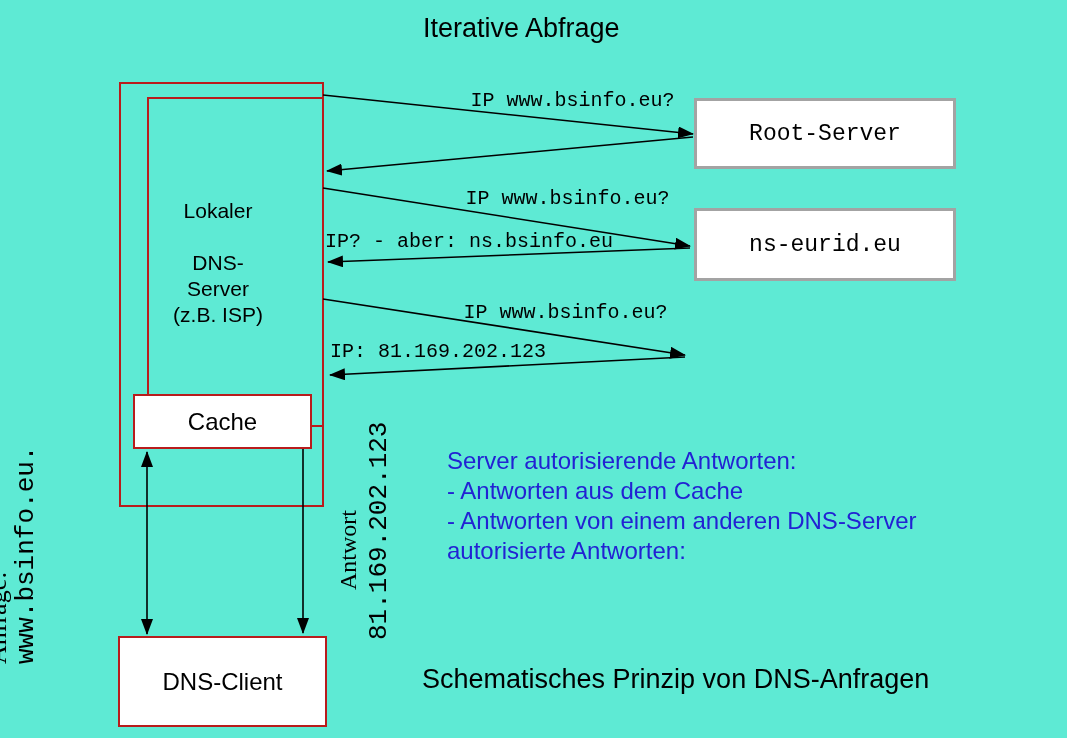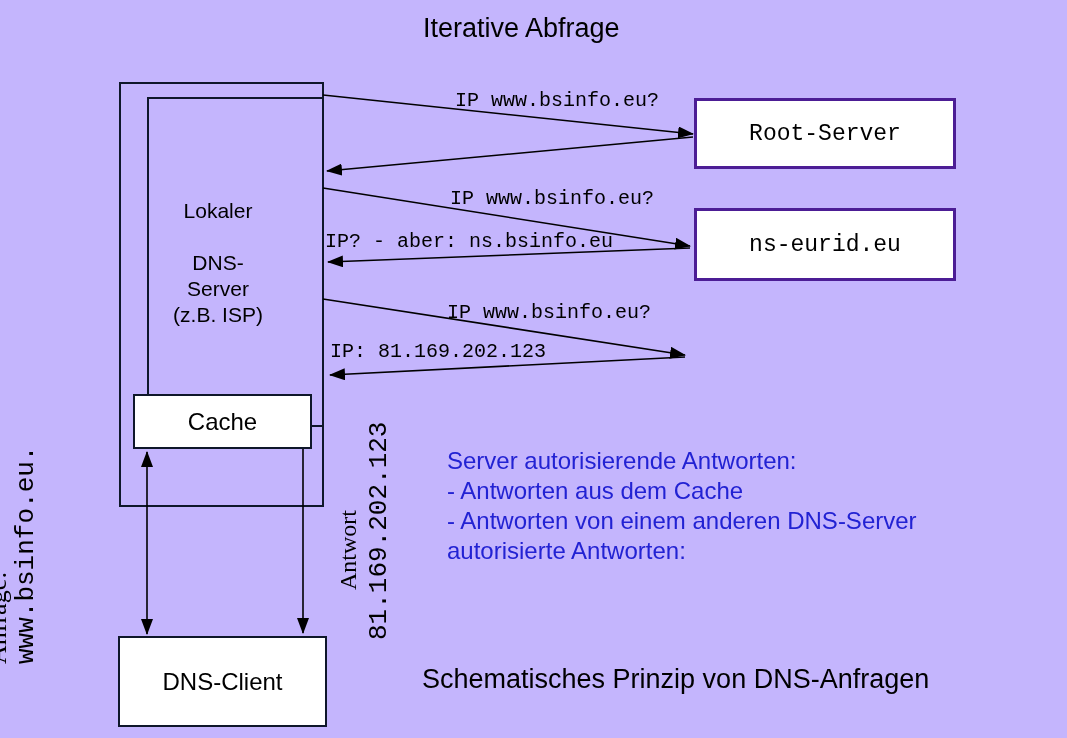--- a/index.html
+++ b/index.html
@@ -1,36 +1,36 @@
 <!DOCTYPE html>
 <html><head>
 <meta charset="utf-8">
 <style>
   html,body{margin:0;padding:0;background:#fff;}
-  .canvas{position:relative;width:1067px;height:738px;background:#c4b5fd;overflow:hidden;
+  .canvas{position:relative;width:1067px;height:738px;background:#5eead4;overflow:hidden;
           font-family:"Liberation Sans",sans-serif;color:#000;text-decoration:underline;}
   .abs{position:absolute;}
   .box{position:absolute;background:#fff;box-sizing:border-box;}
-  .thin{border:2px solid #0f172a;}
-  .thick{border:3px solid #4c1d95;}
+  .thin{border:2px solid #b91c1c;}
+  .thick{border:3px solid #a3a3a3;}
   .mono{font-family:"Liberation Mono","DejaVu Sans Mono",monospace;}
   .serif{font-family:"Liberation Serif",serif;}
   .center{display:flex;align-items:center;justify-content:center;}
   .title{left:423px;top:13px;font-size:27px;}
   .caption{left:422px;top:664px;font-size:27px;}
   .server-label{left:147px;top:198px;width:142px;text-align:center;
                 font-size:21px;line-height:26px;}
   .server-label .gap{margin-top:26px;}
   .cache-box{left:133px;top:394px;width:179px;height:55px;z-index:4;}
   .cache-box .lbl{font-size:24px;}
   .client-box{left:118px;top:636px;width:209px;height:91px;z-index:4;}
   .client-box .lbl{font-size:24px;}
   .rbox{left:694px;width:262px;font-size:23px;}
   .rbox .lbl{font-family:"Liberation Mono","DejaVu Sans Mono",monospace;}
-  .qlabel{font-size:20px;text-align:left;}
+  .qlabel{font-size:20px;text-align:center;}
   .rlabel{font-size:20px;}
   .vtext{position:absolute;white-space:nowrap;transform-origin:0 100%;transform:rotate(-90deg);}
   .notes{left:447px;top:446px;font-size:24px;line-height:30px;}
   svg.arrows{position:absolute;left:0;top:0;z-index:3;pointer-events:none;}
   .outer-box{left:119px;top:82px;width:205px;height:425px;z-index:1;background:transparent;}
   .inner-box{left:147px;top:97px;width:177px;height:330px;z-index:2;background:transparent;}
 </style>
 </head>
 <body>
 

